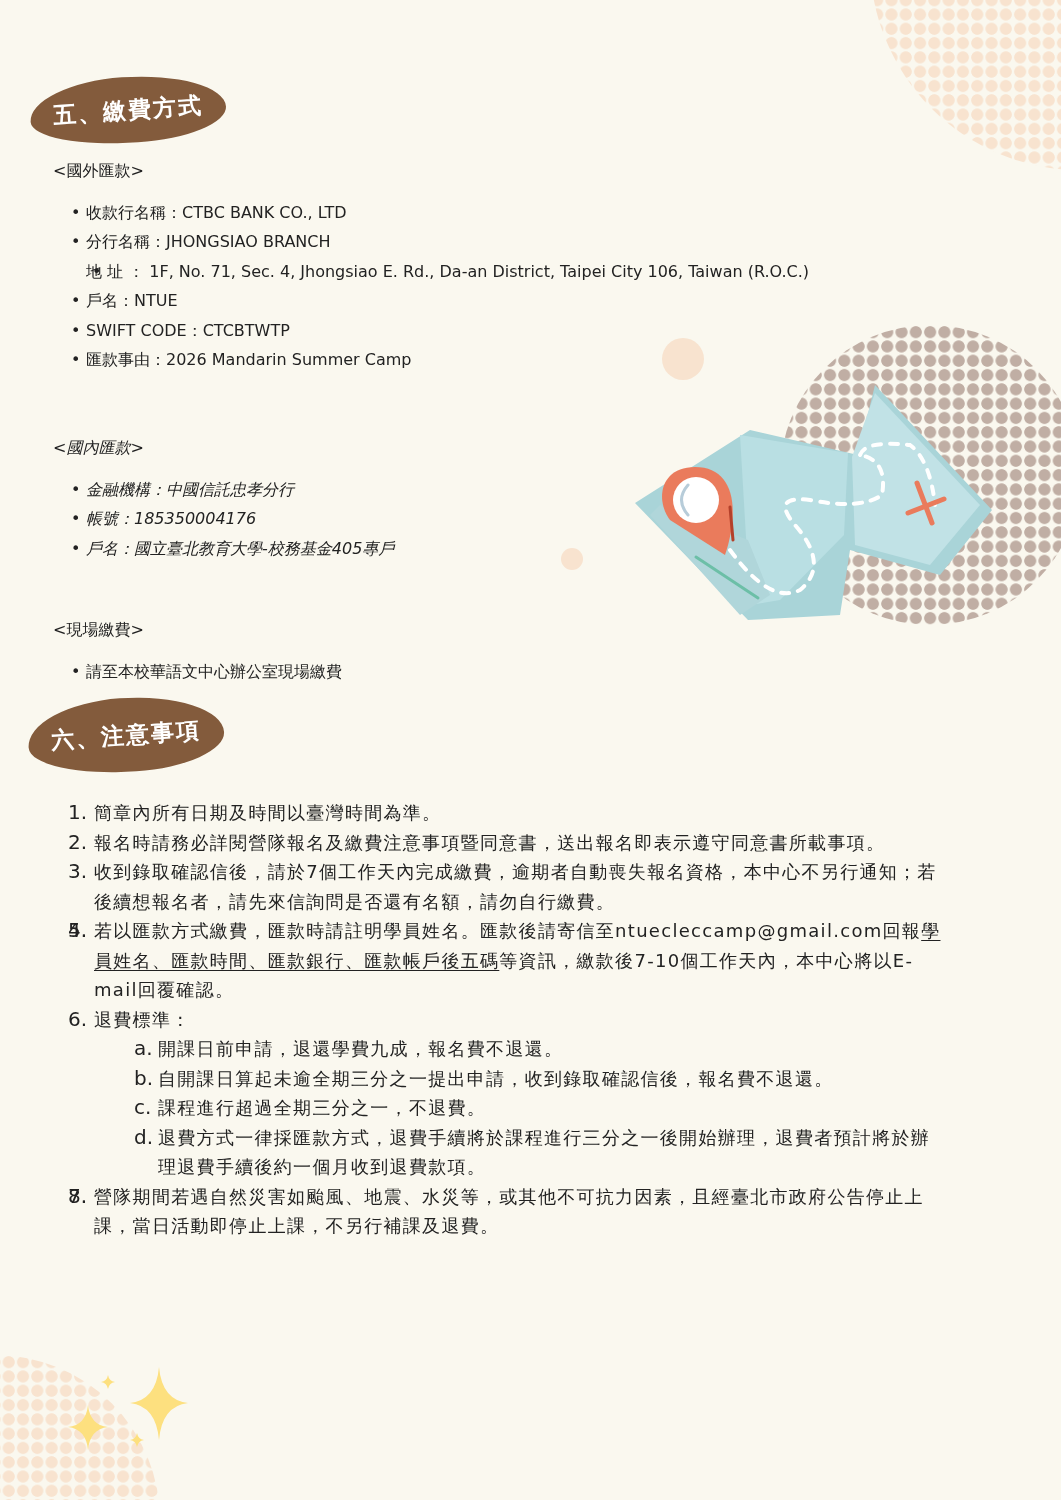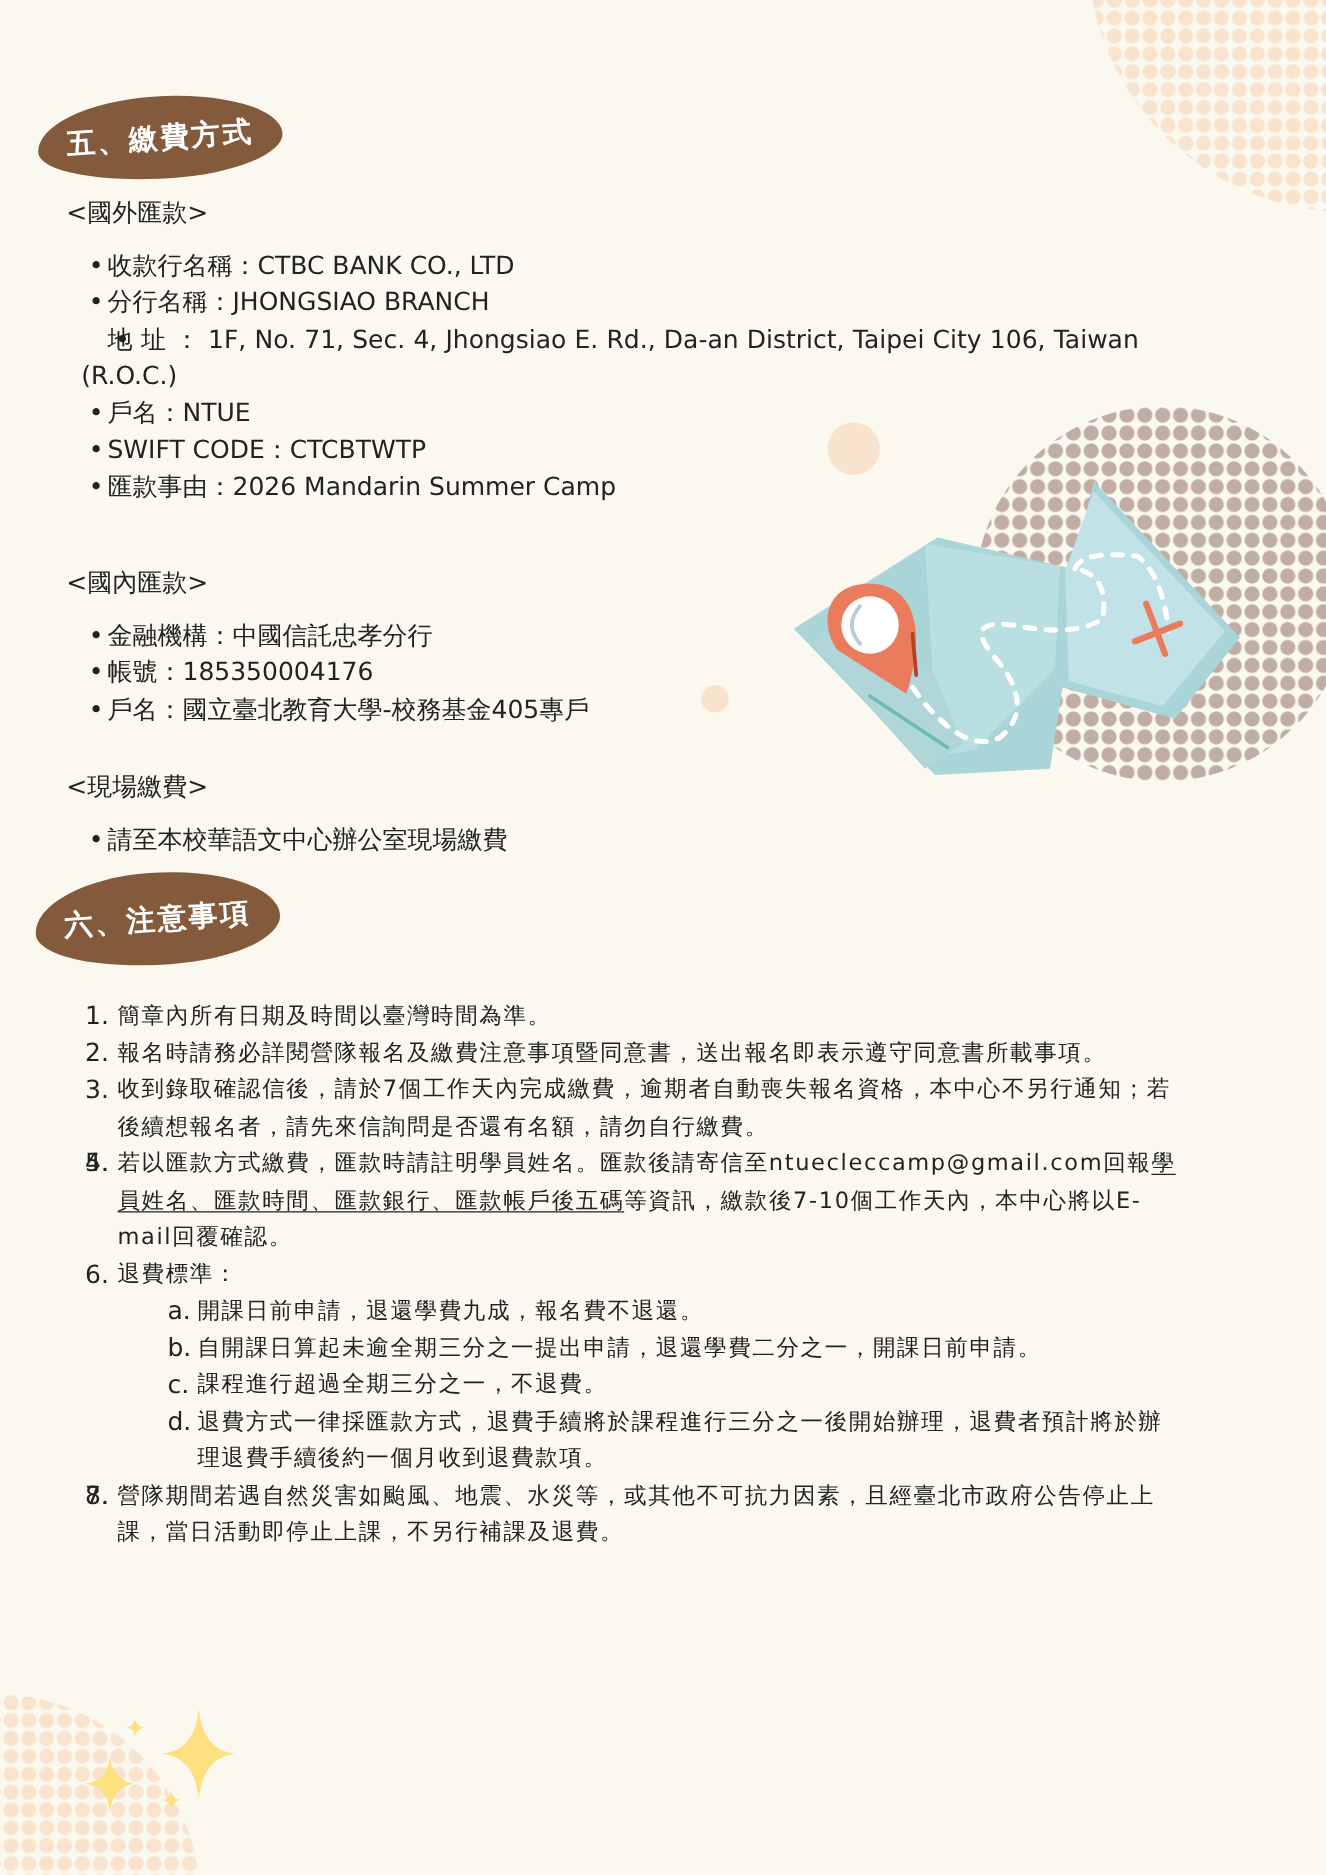--- a/index.html
+++ b/index.html
@@ -20,21 +20,21 @@
   .blob-small { position:absolute; border-radius:50%; background:#f8e3cf; }
   .heading-badge {
     position:absolute; background:#835b3c; color:#fff;
     font-weight:bold; font-size:23px; letter-spacing:2px;
     display:flex; align-items:center; justify-content:center;
     border-radius:48% 52% 46% 54% / 58% 55% 45% 42%;
     transform:rotate(-4deg);
   }
   .h5 { left:30px; top:77px; width:196px; height:66px; padding-left:0; }
   .h6 { left:28px; top:698px; width:196px; height:74px; }
-  .blk { position:absolute; left:53px; font-size:20px; line-height:29.5px; }
+  .blk { position:absolute; left:53px; font-size:16px; line-height:29.5px; }
   .blk .tag { display:block; }
   .blk ul { list-style:none; margin:12px; padding:0; }
   .blk li { position:relative; padding-left:21px; }
   .blk li::before { content:"•"; position:absolute; left:6px; }
   .addr { text-align:justify; padding-left:0 !important; text-indent:21px; }
   .addr::before { left:6px !important; }
   .notes { position:absolute; left:68px; top:798px; width:876px; font-size:18px; line-height:29.5px; }
   .notes ol { margin:0; padding:0; list-style:none; }
   .notes li.num { position:relative; padding-left:26px; letter-spacing:1.3px; }
   .notes li.num .n { position:absolute; left:0; top:0; font-size:20px; letter-spacing:0; }
@@ -90,21 +90,21 @@
   <ul>
     <li>收款行名稱：CTBC BANK CO., LTD</li>
     <li>分行名稱：JHONGSIAO BRANCH</li>
     <li class="addr">地 址 ： 1F, No. 71, Sec. 4, Jhongsiao E. Rd., Da-an District, Taipei City 106, Taiwan (R.O.C.)</li>
     <li>戶名：NTUE</li>
     <li>SWIFT CODE：CTCBTWTP</li>
     <li>匯款事由：2026 Mandarin Summer Camp</li>
   </ul>
 </div>
 
-<div class="blk" style="top:452px;width:560px;">
+<div class="blk" style="top:433px;width:560px;font-style:italic;">
   <span class="tag">&lt;國內匯款&gt;</span>
   <ul>
     <li>金融機構：中國信託忠孝分行</li>
     <li>帳號：185350004176</li>
     <li>戶名：國立臺北教育大學-校務基金405專戶</li>
   </ul>
 </div>
 
 <div class="blk" style="top:615px;width:560px;">
   <span class="tag">&lt;現場繳費&gt;</span>
@@ -120,21 +120,21 @@
 <div class="notes">
   <ol>
     <li class="num"><span class="n">1.</span><span>簡章內所有日期及時間以臺灣時間為準。</span></li>
     <li class="num"><span class="n">2.</span><span>報名時請務必詳閱營隊報名及繳費注意事項暨同意書，送出報名即表示遵守同意書所載事項。</span></li>
     <li class="num"><span class="n">3.</span><span>收到錄取確認信後，請於7個工作天內完成繳費，逾期者自動喪失報名資格，本中心不另行通知；若後續想報名者，請先來信詢問是否還有名額，請勿自行繳費。</span></li>
     <li class="num"><span class="n">4.</span></li>
     <li class="num"><span class="n">5.</span><span>若以匯款方式繳費，匯款時請註明學員姓名。匯款後請寄信至ntuecleccamp@gmail.com回報</span><span class="u">學員姓名、匯款時間、匯款銀行、匯款帳戶後五碼</span><span>等資訊，繳款後7-10個工作天內，本中心將以E-mail回覆確認。</span></li>
     <li class="num"><span class="n">6.</span><span>退費標準：</span>
       <ol class="sub">
         <li><span class="n">a.</span><span>開課日前申請，退還學費九成，報名費不退還。</span></li>
-        <li><span class="n">b.</span><span>自開課日算起未逾全期三分之一提出申請，退還學費二分之一，開課日前申請。</span></li>
+        <li><span class="n">b.</span><span>自開課日算起未逾全期三分之一提出申請，收到錄取確認信後，報名費不退還。</span></li>
         <li><span class="n">c.</span><span>課程進行超過全期三分之一，不退費。</span></li>
         <li><span class="n">d.</span><span>退費方式一律採匯款方式，退費手續將於課程進行三分之一後開始辦理，退費者預計將於辦理退費手續後約一個月收到退費款項。</span></li>
       </ol>
     </li>
     <li class="num"><span class="n">7.</span></li>
     <li class="num"><span class="n">8.</span><span>營隊期間若遇自然災害如颱風、地震、水災等，或其他不可抗力因素，且經臺北市政府公告停止上課，當日活動即停止上課，不另行補課及退費。</span></li>
   </ol>
 </div>
 
 </body></html>

